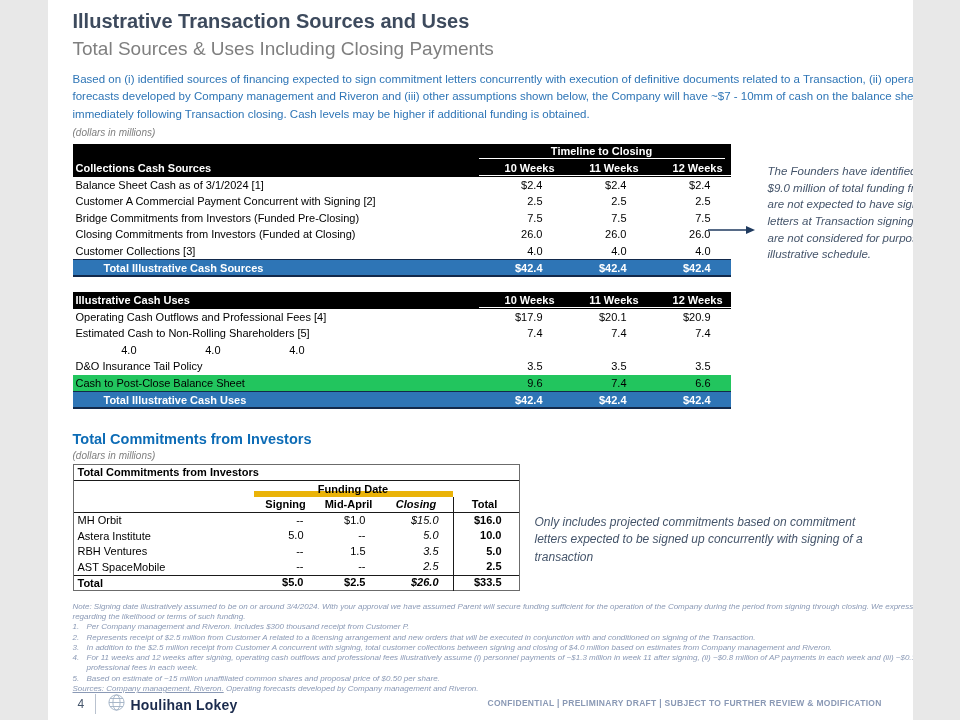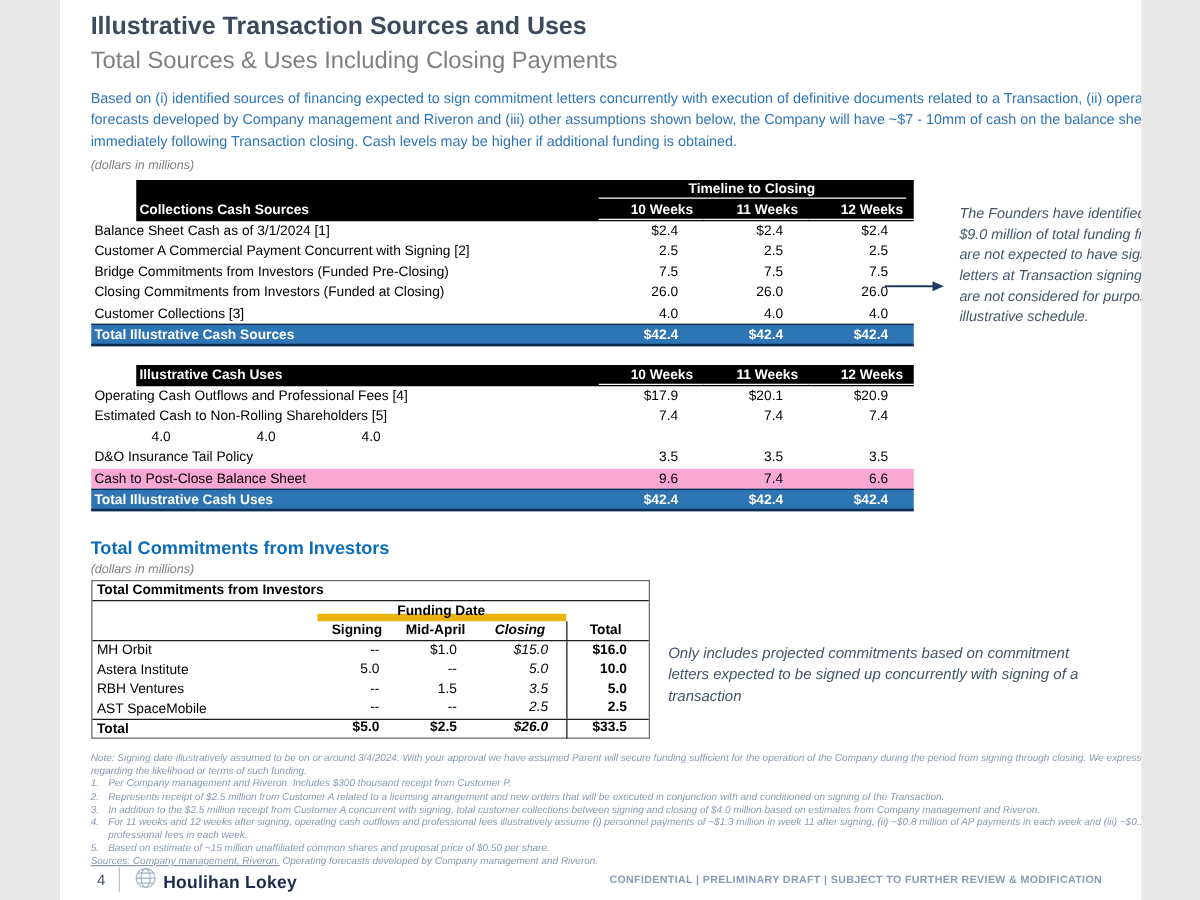--- a/index.html
+++ b/index.html
@@ -14,28 +14,28 @@
   .units { font-size:10px; font-style:italic; color:#7f7f7f; }
   .units-1 { position:absolute; left:25px; top:127px; }
 
   
   .fintable { position:absolute; left:25px; width:658px; font-size:11px; color:#000; }
   .t-sources { top:144px; }
   .t-uses { top:292px; }
   .trow { display:flex; align-items:center; height:16.5px; }
   .lbl { flex:1; padding-left:3px; white-space:nowrap; }
   .col { width:84px; text-align:right; padding-right:20px; }
-  .blackband { background:#000; color:#fff; font-weight:700;margin-left:36px; }
+  .blackband { background:#000; color:#fff; font-weight:700; }
   .blackband .col { padding-right:8px; }
   .tl-row { height:16px; }
   .tl-span { width:246px; text-align:center; border-bottom:1px solid #fff; margin-right:6px; padding-bottom:1px; }
   .wk { border-bottom:1px solid #fff; height:16px; line-height:16px; }
-  .hl { background:#f9a8d4;align-items:center; }
+  .hl { background:#22c55e;align-items:center; }
   .totalrow { background:#2e75b6; color:#fff; font-weight:700; height:18px;
-              border-top:1.5px solid #12294b; border-bottom:2.5px solid #12294b; }
+              border-top:1.5px solid #12294b; border-bottom:2.5px solid #12294b;padding-left:28px; }
 
   
   .arrow-wrap { position:absolute; left:660px; top:222px; width:48px; height:12px; }
   .callout { position:absolute; left:720px; top:163px; width:240px; font-size:11.5px; font-style:italic; color:#44546a; line-height:1.45; }
 
   
   .sec-title { position:absolute; left:25px; top:431px; font-size:14.5px; font-weight:700; color:#0d6cb6; }
   .units-2 { position:absolute; left:25px; top:450px; }
   .ct { position:absolute; left:25px; top:464px; width:447px; border:1.5px solid #6b6b6b; font-size:11px; color:#000; background:#fff; }
   .ct-title { font-weight:700; padding:1px 4px 2px 4px; border-bottom:1px solid #1a1a1a; }

